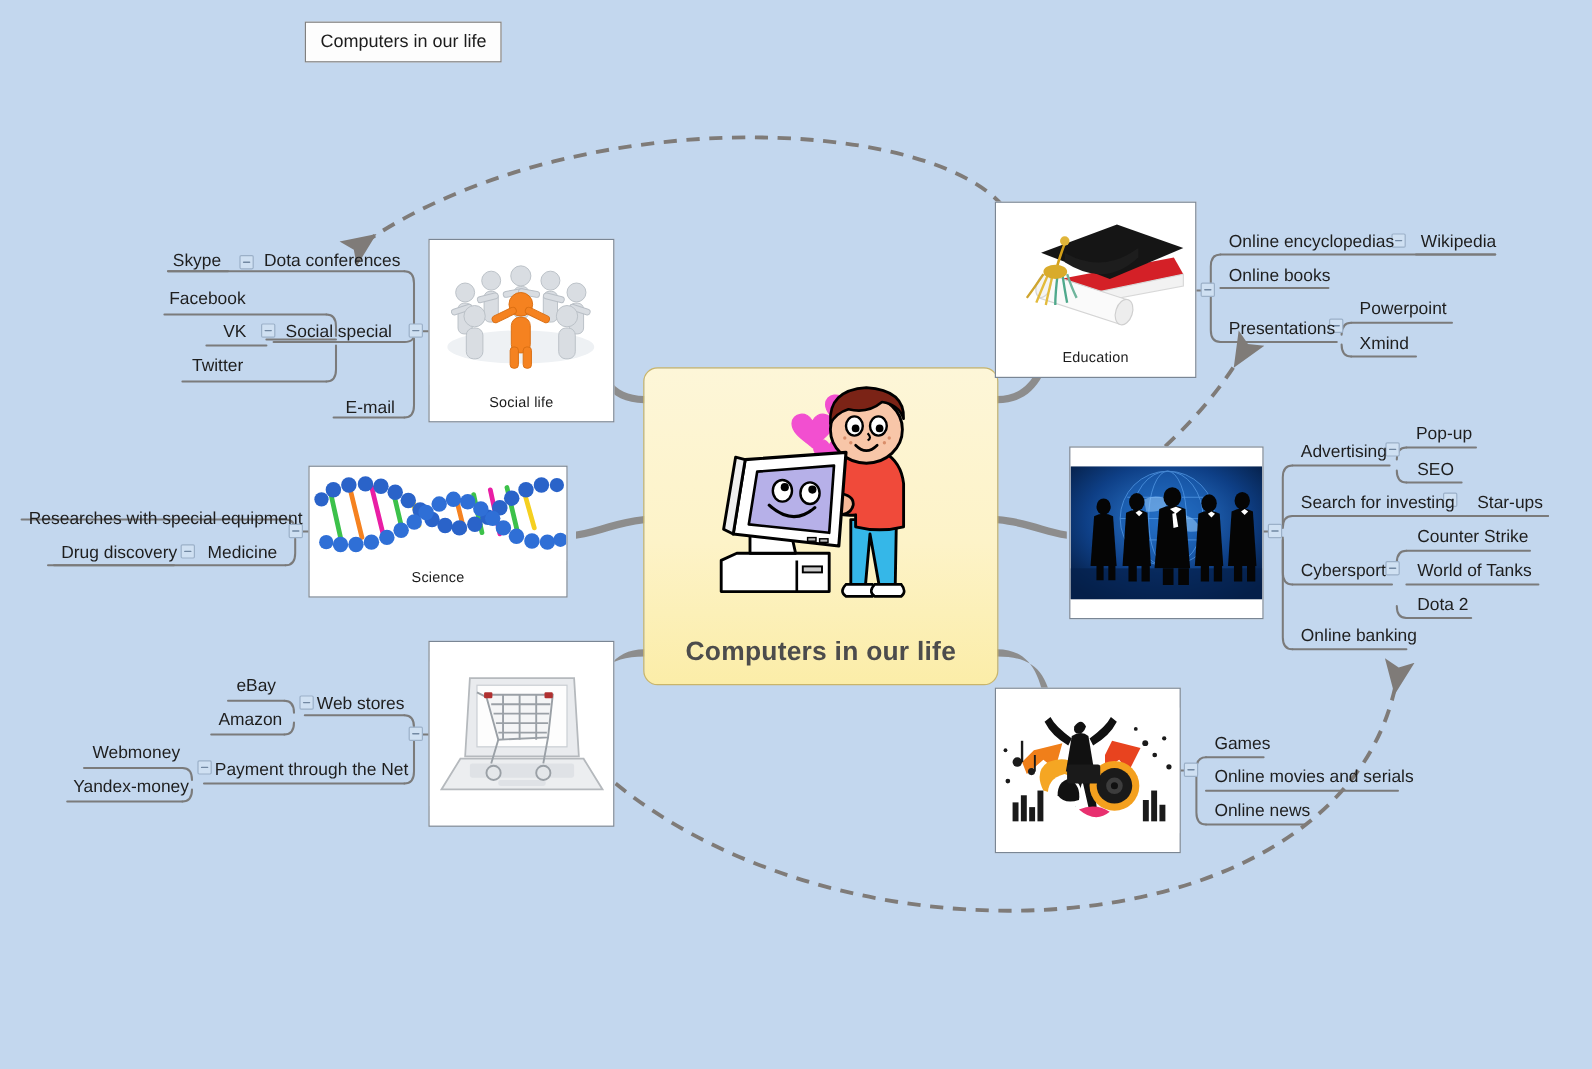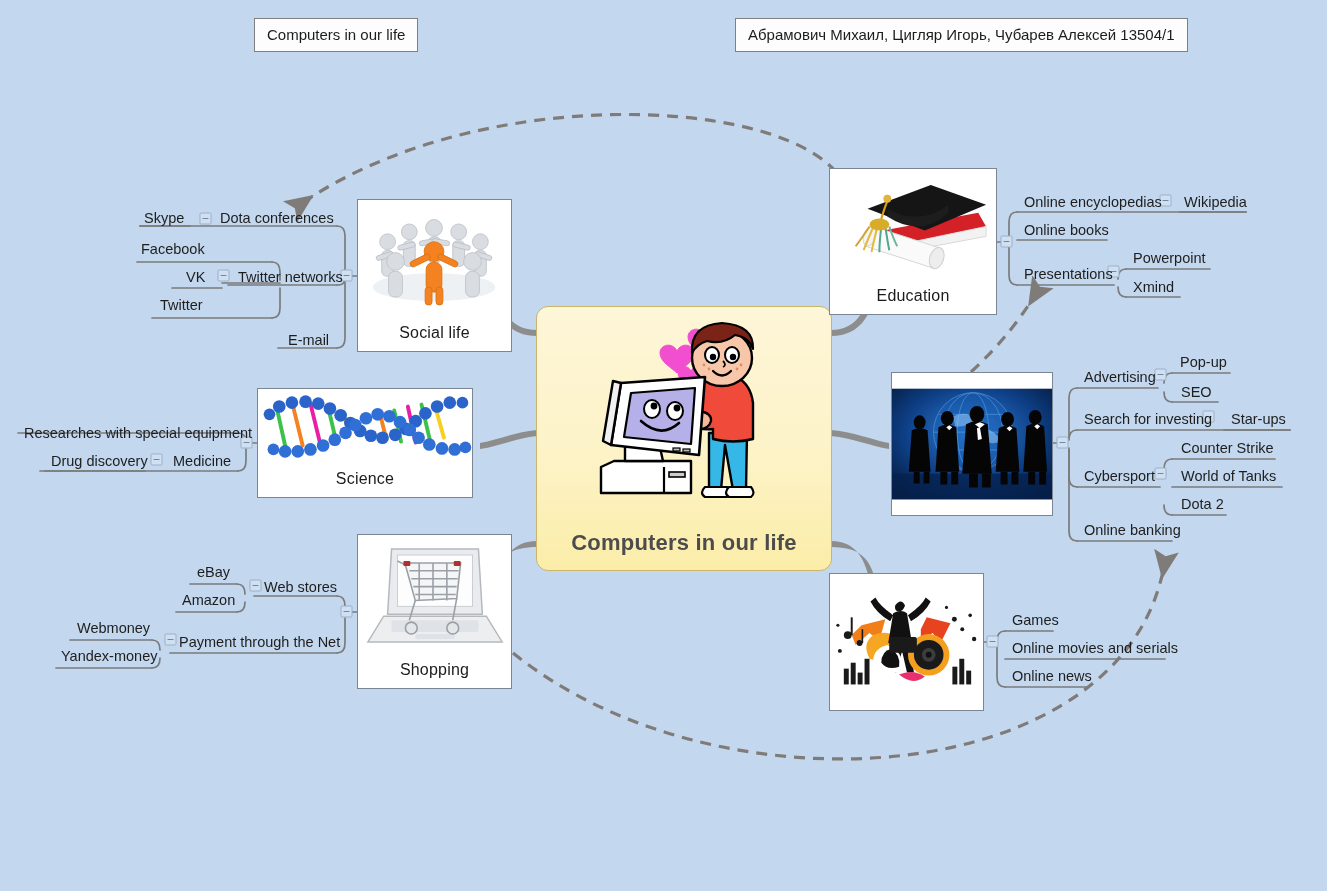--- a/index.html
+++ b/index.html
@@ -23,21 +23,21 @@
 
   
   .imgnode{
     position:absolute;background:#ffffff;border:1px solid #7a8694;
     box-sizing:border-box;display:flex;flex-direction:column;
     align-items:center;justify-content:flex-start;
     box-shadow:0 0 0 0 rgba(0,0,0,0);
   }
   .imgnode .pic{width:100%;flex:1 1 auto;position:relative;overflow:hidden;}
   .imgnode .cap{
-    font-size:16px;color:#1b1b1b;padding:5px 0 9px 0;text-align:center;
+    font-size:12px;color:#1b1b1b;padding:5px 0 9px 0;text-align:center;
     width:100%;letter-spacing:.2px;
   }
 
   
   #central{
     position:absolute;left:536px;top:306px;width:296px;height:265px;
     border:1px solid #c9b56b;border-radius:12px;
     background:linear-gradient(180deg,#fdf6d8 0%,#fdf3c8 55%,#fbeda8 100%);
     box-sizing:border-box;display:flex;flex-direction:column;
     align-items:center;justify-content:flex-end;
@@ -209,23 +209,20 @@
     <g fill="none" stroke="#7f7b78" stroke-width="3.2" stroke-dasharray="11 8" stroke-linecap="butt" marker-end="url(#relarrow)">
       <path d="M836,172 C770,95 470,85 298,206"></path>
       <path d="M971,372 C1000,345 1020,320 1038,290"></path>
       <path d="M513,653 C720,820 1130,790 1165,560"></path>
     </g>
   </svg>
 
   <div class="titlebox" id="title-left">
     <span>Computers in our life</span>
   </div>
-  <div class="titlebox" id="title-right">
-    <span>Абрамович Михаил, Цигляр Игорь, Чубарев Алексей 13504/1</span>
-  </div>
 
   <div id="central">
     <svg class="cpic" viewBox="0 0 250 210">
 
       <g fill="#f24fd0" stroke="#f24fd0">
         <path d="M118,36 c-4,-9 -17,-7 -17,2 c0,9 12,15 17,20 c5,-5 17,-11 17,-20 c0,-9 -13,-11 -17,-2 z"></path>
         <path d="M146,20 c-4,-9 -17,-7 -17,2 c0,9 12,15 17,20 c5,-5 17,-11 17,-20 c0,-9 -13,-11 -17,-2 z"></path>
         <path d="M132,56 c-3,-7 -13,-5 -13,2 c0,7 9,12 13,16 c4,-4 13,-9 13,-16 c0,-7 -10,-9 -13,-2 z"></path>
       </g>
 
@@ -421,21 +418,20 @@
           <circle cx="54" cy="94" r="6" fill="#e4e7ea"></circle>
           <circle cx="96" cy="94" r="6" fill="#e4e7ea"></circle>
           <path d="M48,30 L40,26"></path>
         </g>
         <g fill="#b03030">
           <rect x="46" y="26" width="7" height="5" rx="1"></rect>
           <rect x="97" y="26" width="7" height="5" rx="1"></rect>
         </g>
       </svg>
     </div>
-    <div class="cap">Shopping</div>
   </div>
 
   <div class="imgnode" id="node-education" style="left:829px;top:168px;width:168px;height:147px;">
     <div class="pic">
       <svg viewBox="0 0 168 114" width="100%" height="100%">
         <rect width="168" height="114" fill="#ffffff"></rect>
 
         <path d="M54,62 L150,44 L158,58 L62,78 Z" fill="#d42027"></path>
         <path d="M54,62 L62,78 L62,86 L54,70 Z" fill="#a8161c"></path>
         <path d="M62,78 L158,58 L158,68 L62,86 Z" fill="#f2f2f2" stroke="#d8d8d8" stroke-width="1"></path>
@@ -585,21 +581,21 @@
           <path d="M70,86 q14,-6 26,2 q-12,10 -26,-2 z"></path>
         </g>
       </svg>
     </div>
   </div>
 
   <div class="sub" style="left:141px;top:209px;">Skype</div>
   <div class="sub" style="left:217px;top:209px;">Dota conferences</div>
   <div class="sub" style="left:138px;top:240px;">Facebook</div>
   <div class="sub" style="left:183px;top:268px;">VK</div>
-  <div class="sub" style="left:235px;top:268px;">Twitter networks</div>
+  <div class="sub" style="left:235px;top:268px;">Social special</div>
   <div class="sub" style="left:157px;top:296px;">Twitter</div>
   <div class="sub" style="left:285px;top:331px;">E-mail</div>
 
   <div class="sub" style="left:21px;top:424px;">Researches with special equipment</div>
   <div class="sub" style="left:48px;top:452px;">Drug discovery</div>
   <div class="sub" style="left:170px;top:452px;">Medicine</div>
 
   <div class="sub" style="left:194px;top:563px;">eBay</div>
   <div class="sub" style="left:261px;top:578px;">Web stores</div>
   <div class="sub" style="left:179px;top:591px;">Amazon</div>

